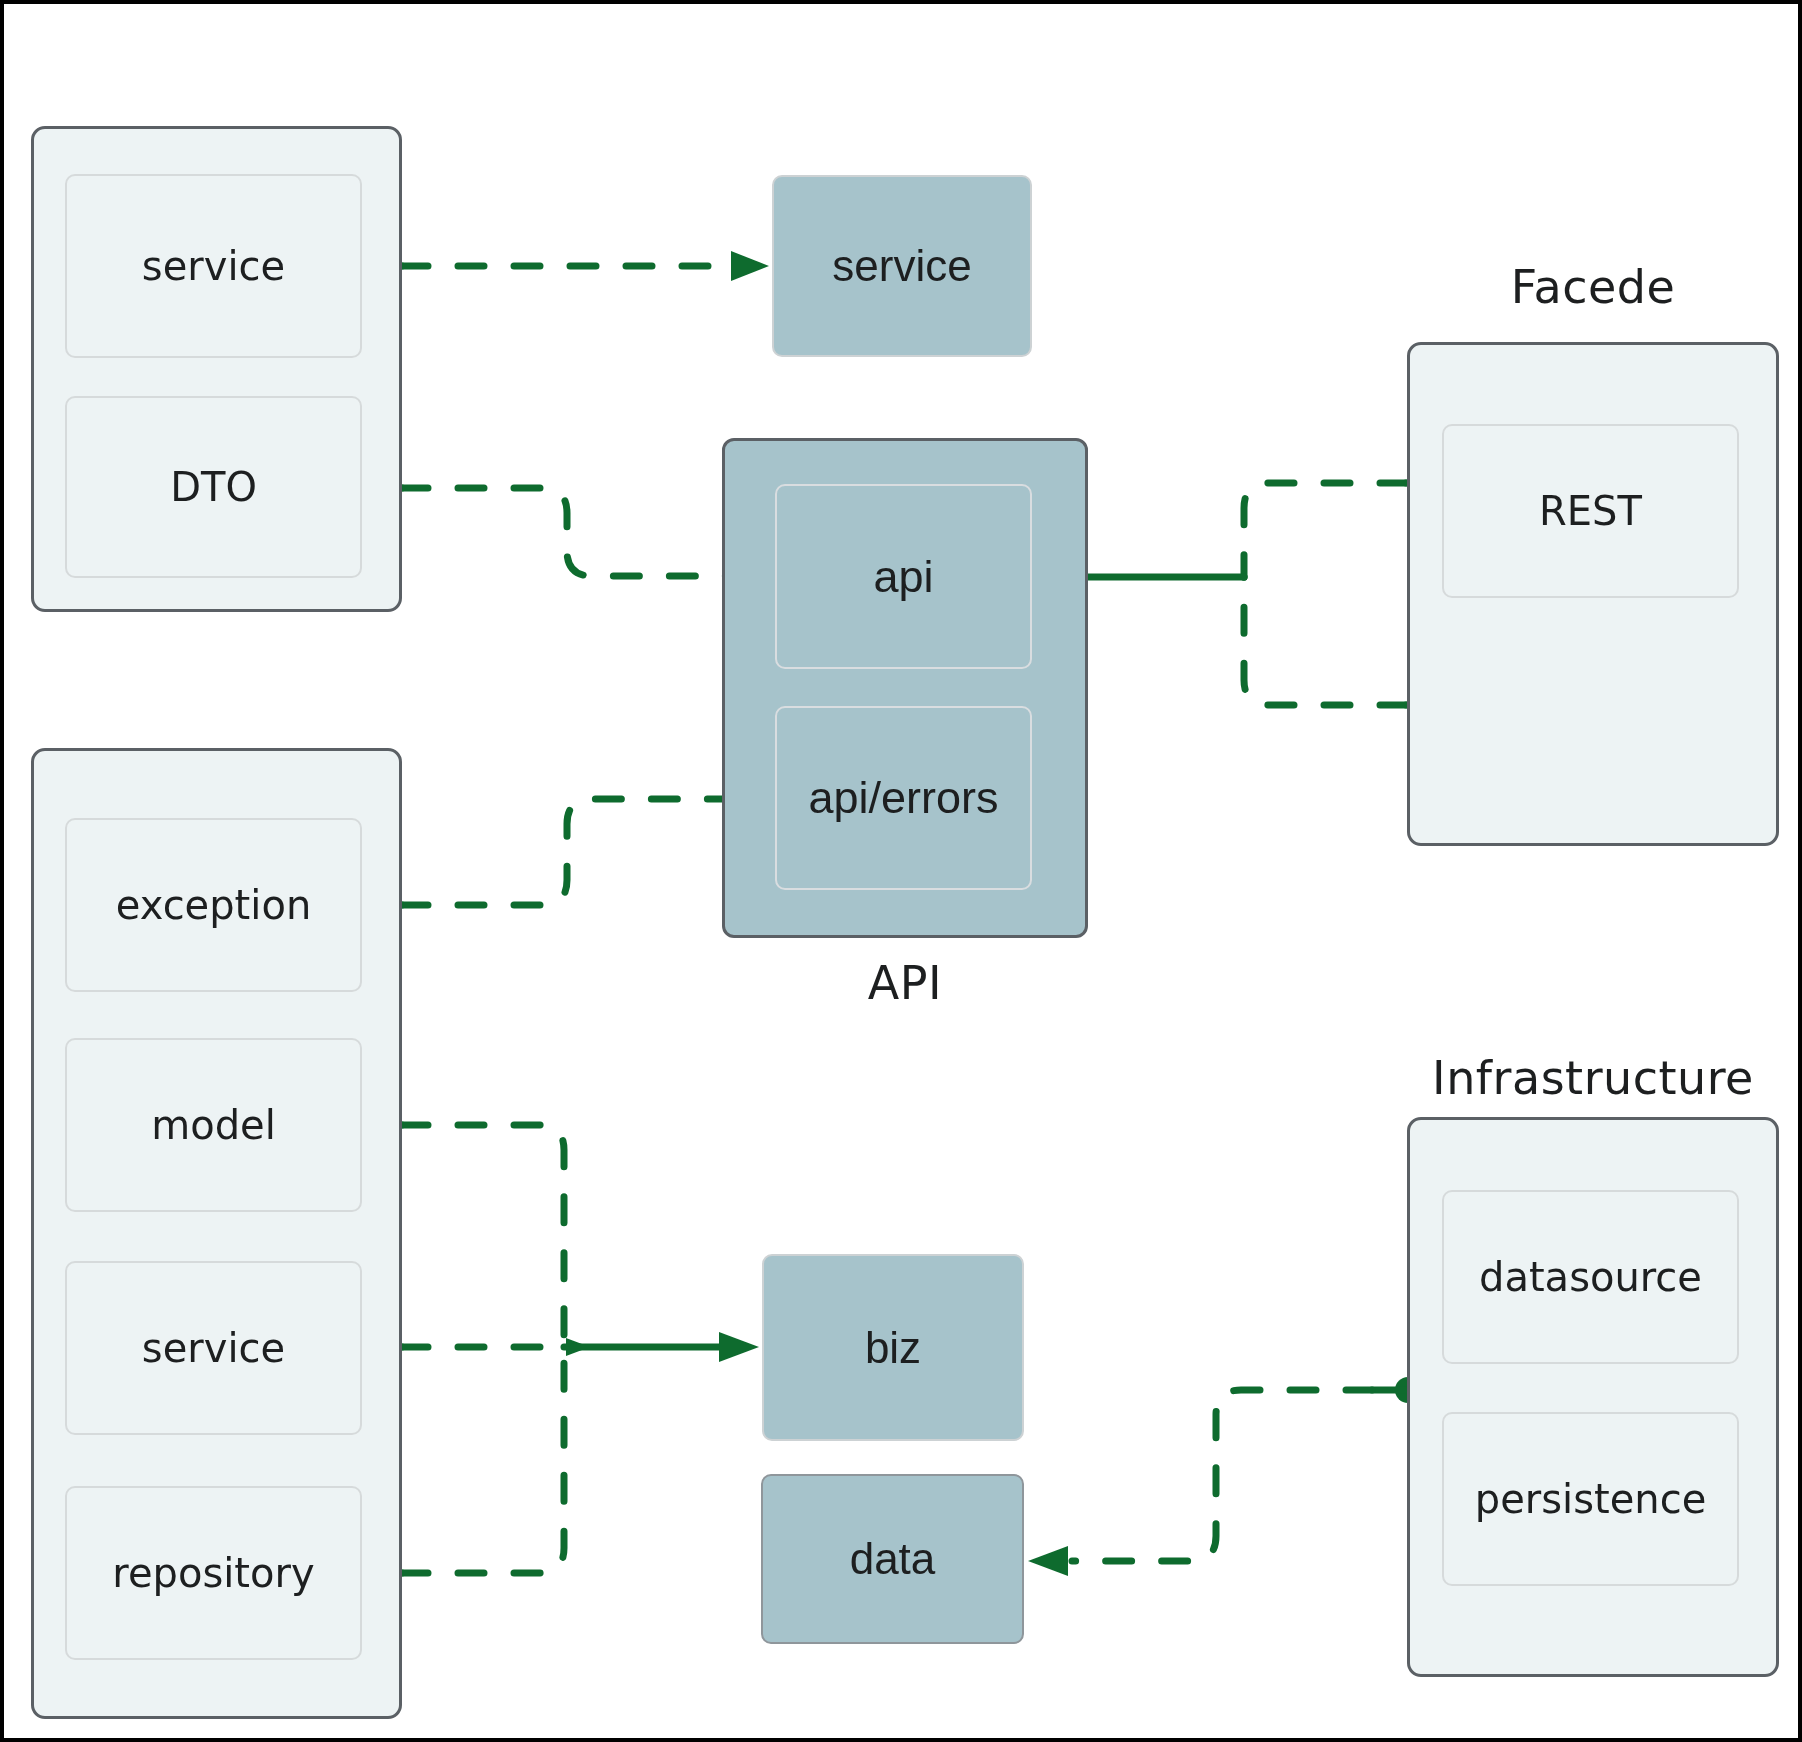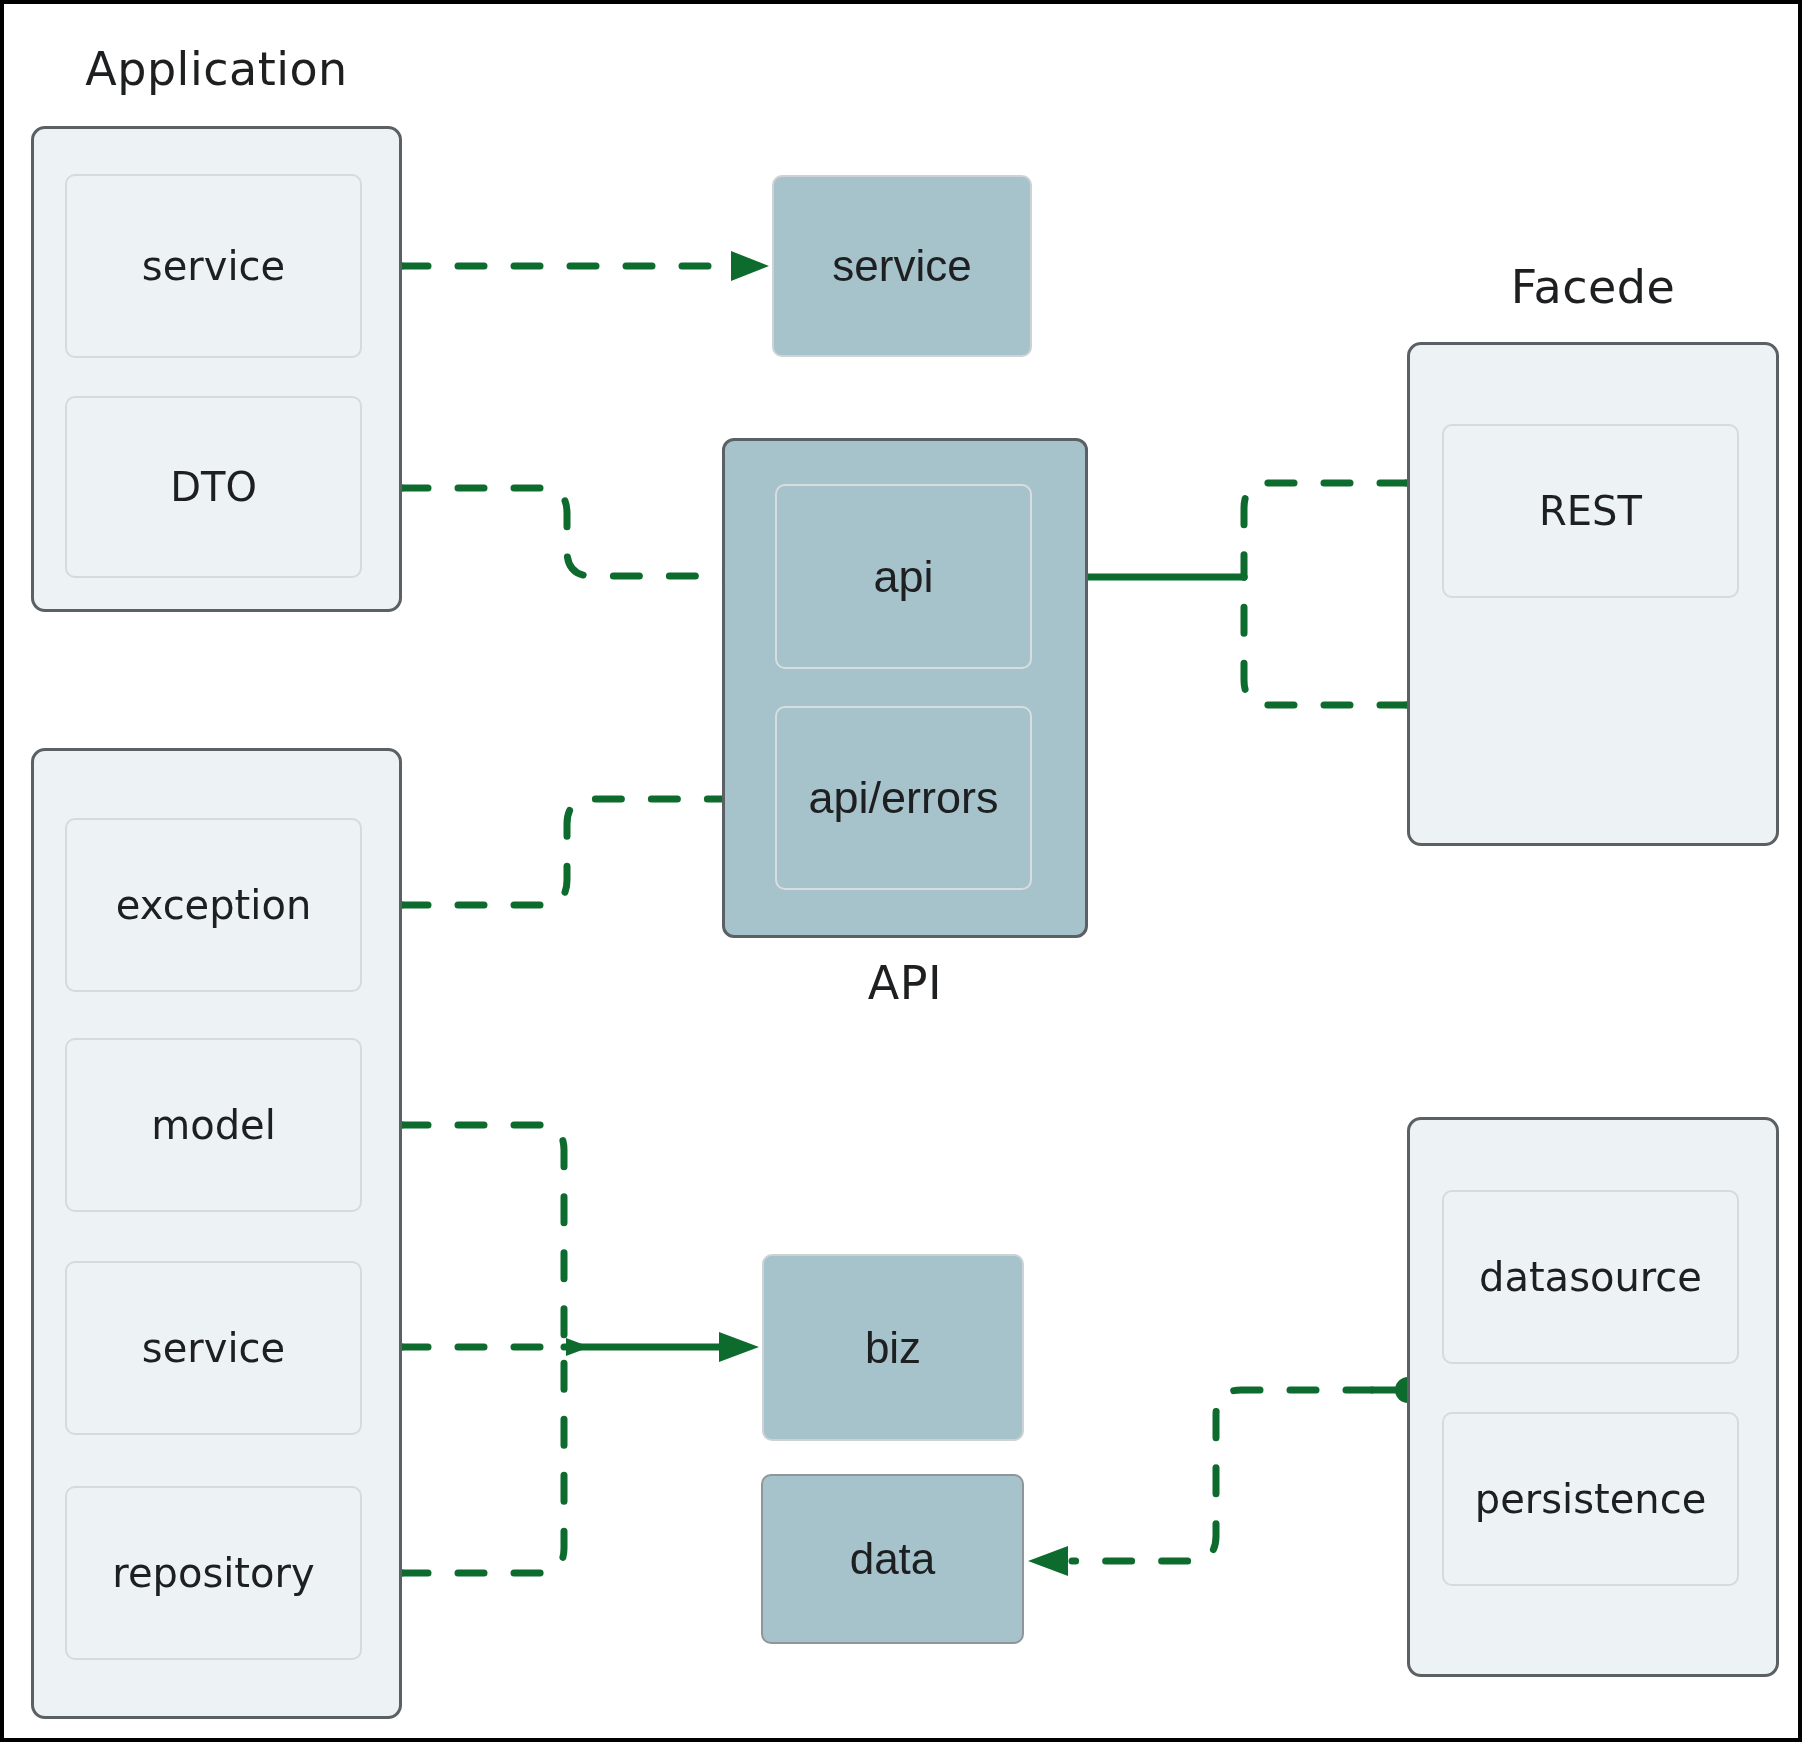--- a/index.html
+++ b/index.html
@@ -118,21 +118,20 @@
     </g>
 
     <g>
       <circle class="dot" cx="1404" cy="1386" r="13"></circle>
       <path class="solid" d="M1404 1386 H1368"></path>
       <path class="dash" d="M1368 1386 H1237 Q1212 1386 1212 1411 V1532 Q1212 1557 1187 1557 H1068"></path>
       <path class="head" d="M1024 1557 L1064 1542 L1064 1572 Z"></path>
     </g>
   </svg>
 
-  <div class="group-title" style="left:27px;top:36px;width:371px;height:58px;">Application</div>
 
   <div class="panel" style="left:27px;top:122px;width:371px;height:486px;"></div>
   <div class="slot" style="left:61px;top:170px;width:297px;height:184px;">
     <span>service</span>
   </div>
   <div class="slot" style="left:61px;top:392px;width:297px;height:182px;">
     <span>DTO</span>
   </div>
 
 
@@ -170,20 +169,21 @@
     <span>data</span>
   </div>
 
   <div class="group-title" style="left:1403px;top:254px;width:372px;height:58px;">Facede</div>
 
   <div class="panel" style="left:1403px;top:338px;width:372px;height:504px;"></div>
   <div class="slot" style="left:1438px;top:392px;width:297px;height:174px;margin-top:28px;">
     <span>REST</span>
   </div>
 
+  <div class="group-title" style="left:1403px;top:1045px;width:372px;height:58px;">Infrastructure</div>
 
   <div class="panel" style="left:1403px;top:1113px;width:372px;height:560px;"></div>
   <div class="slot" style="left:1438px;top:1186px;width:297px;height:174px;">
     <span>datasource</span>
   </div>
   <div class="slot" style="left:1438px;top:1408px;width:297px;height:174px;">
     <span>persistence</span>
   </div>
 
 </div>

